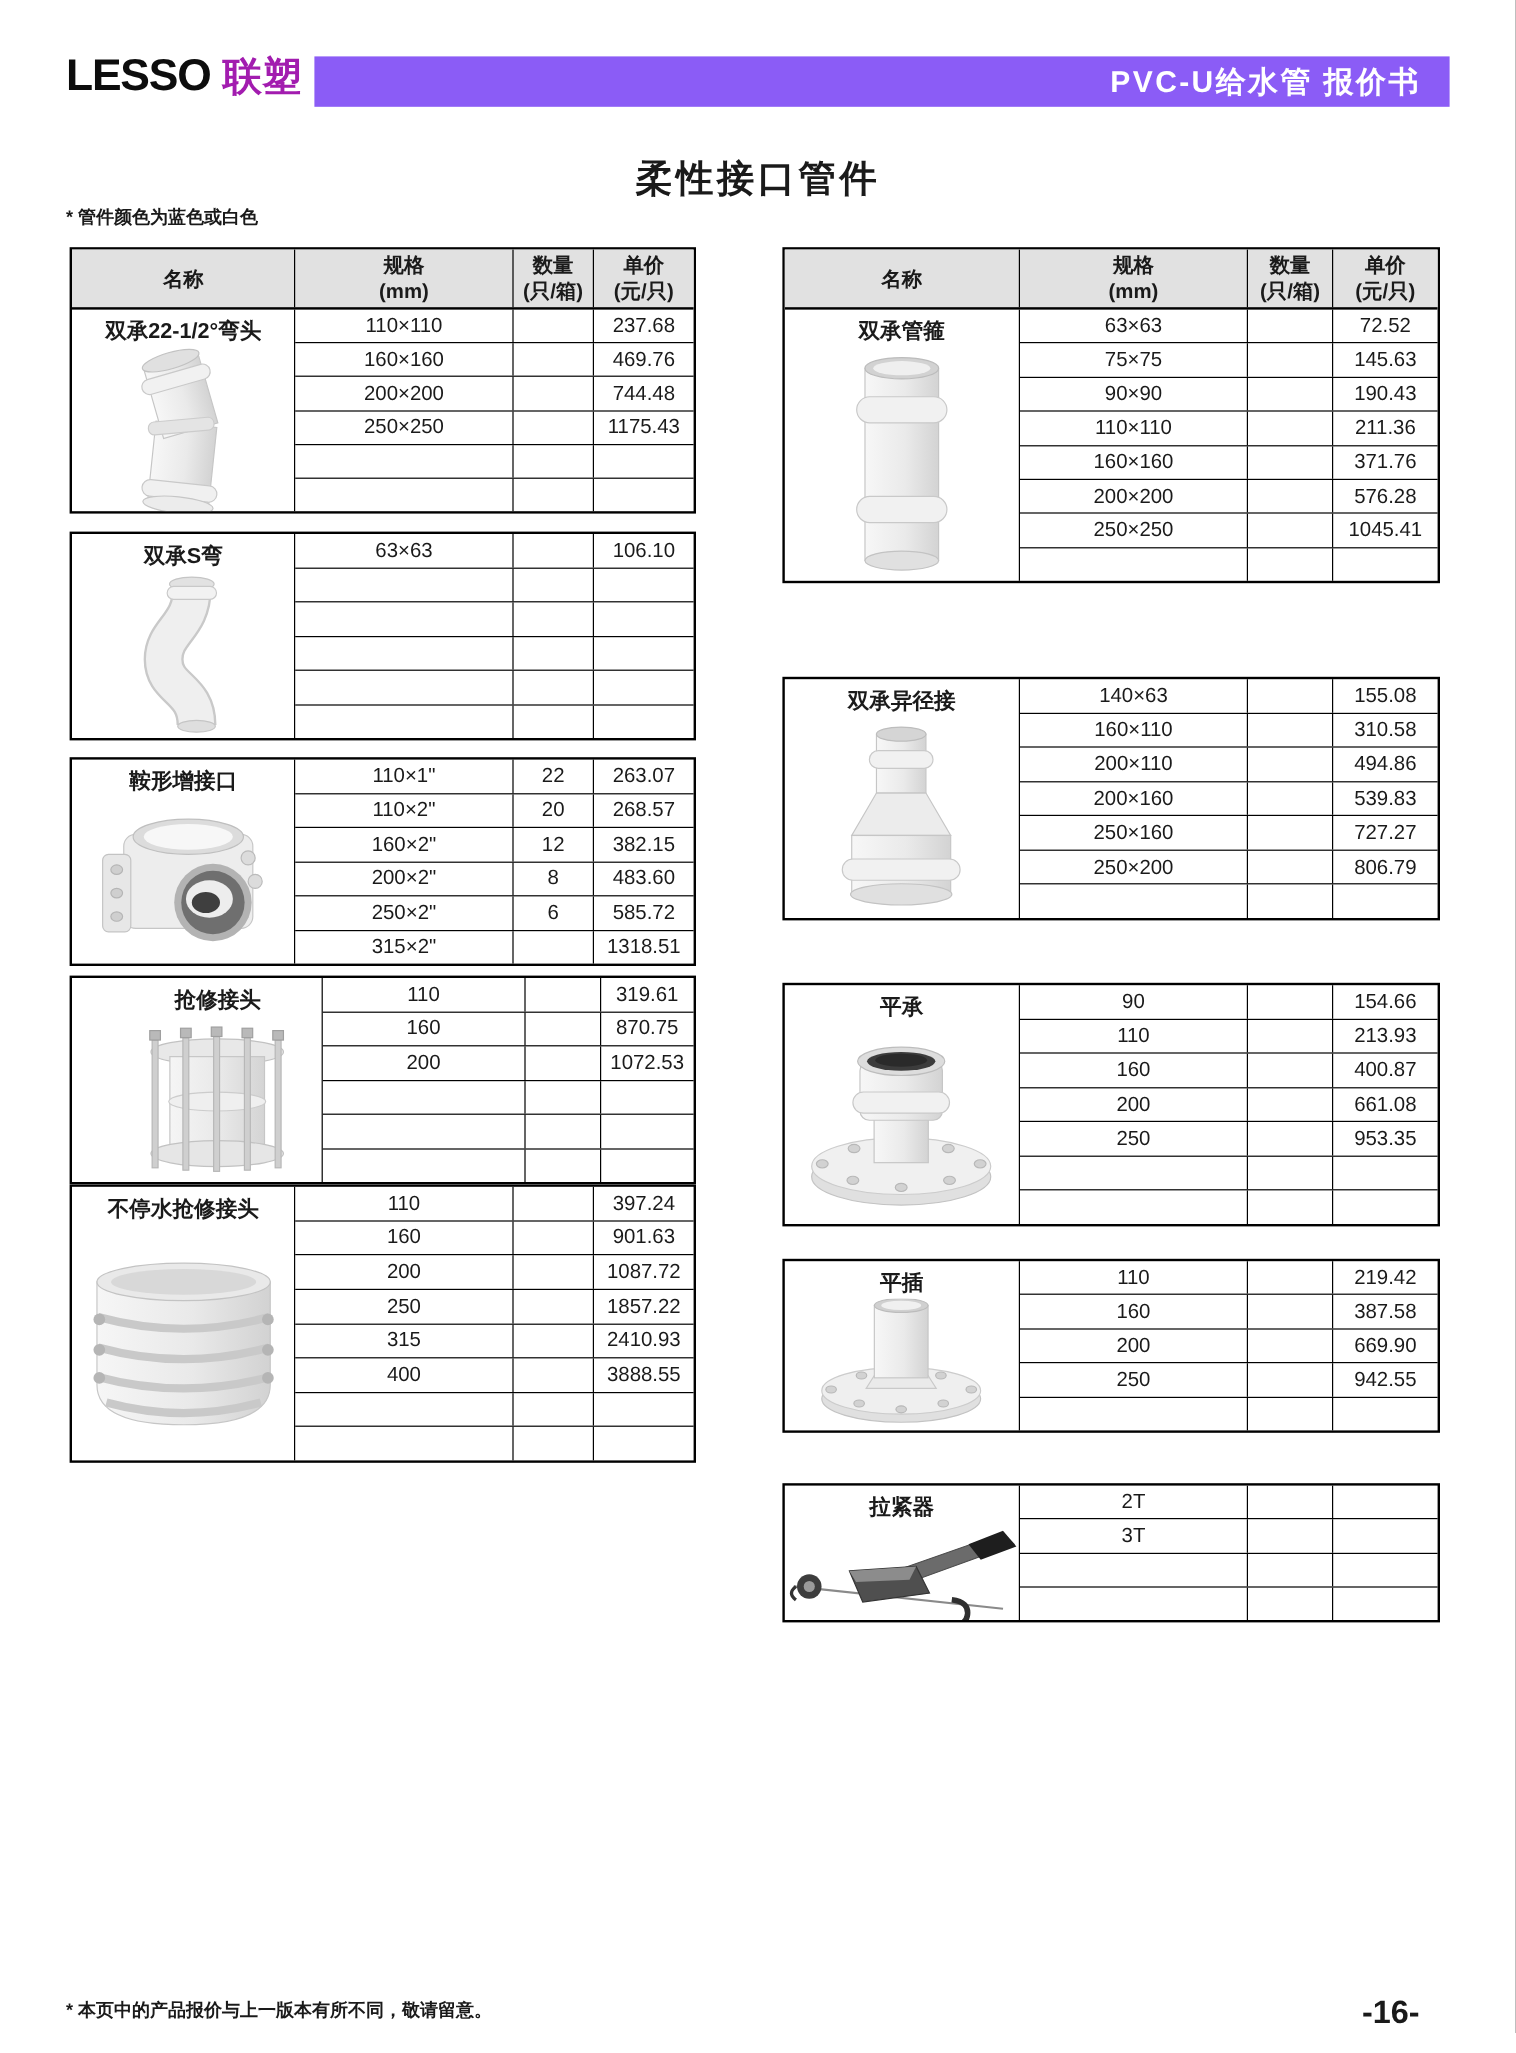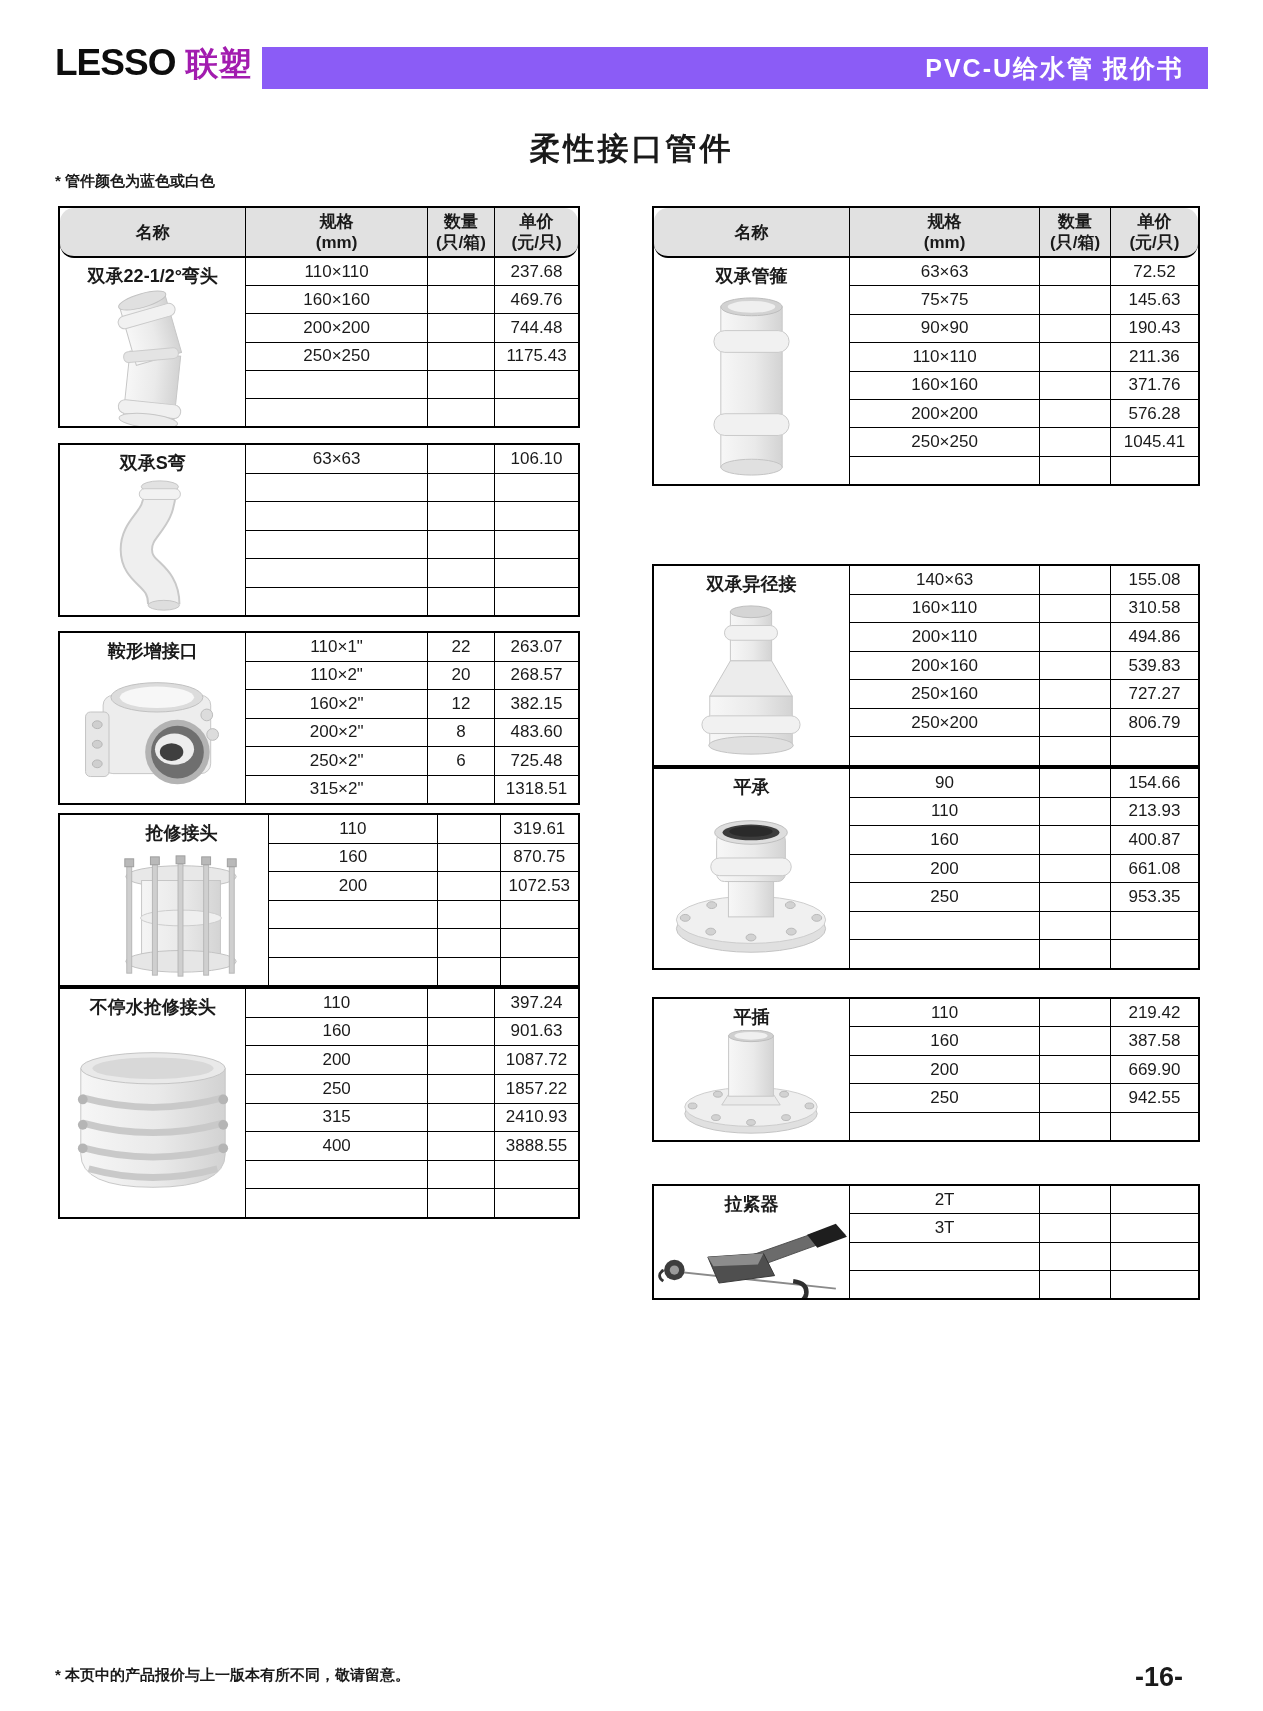--- a/index.html
+++ b/index.html
@@ -13,21 +13,21 @@
           display:flex;align-items:center;justify-content:flex-end;padding-right:24px;box-sizing:border-box;
           color:#ffffff;font-size:25px;font-weight:bold;letter-spacing:2px;}
   .doc-title{position:absolute;left:0;top:128px;width:1263px;text-align:center;
              font-size:31px;font-weight:bold;letter-spacing:3px;}
   .color-note{position:absolute;left:55px;top:172px;font-size:15px;font-weight:600;}
   
   .col{position:absolute;top:206px;display:flex;flex-direction:column;}
   .col.left{left:58px;width:522px;}
   .col.right{left:652px;width:548px;}
   .ptable{border:2px solid #000;background:#fff;display:flex;flex-direction:column;box-sizing:border-box;}
-  .thead{display:flex;height:48px;background:#e1e1e1;border-bottom:2px solid #000;flex:none;border-radius:14px;}
+  .thead{display:flex;height:48px;background:#e1e1e1;border-bottom:2px solid #000;flex:none;}
   .th{display:flex;flex-direction:column;justify-content:center;align-items:center;
       font-weight:bold;font-size:17px;line-height:21px;box-sizing:border-box;}
   .th:not(:last-child){border-right:1px solid #000;}
   .w-name{width:36%;} .w-spec{width:35%;} .w-qty{width:13%;} .w-price{width:16%;}
   .tbody{display:flex;flex:1;min-height:0;}
   .name-cell{width:36%;border-right:1px solid #000;display:flex;flex-direction:column;
              align-items:center;padding-top:4px;box-sizing:border-box;overflow:hidden;}
   .pname{font-size:18px;font-weight:600;height:27px;display:flex;align-items:center;white-space:nowrap;}
   .pimg{flex:1;width:100%;display:flex;align-items:center;justify-content:center;overflow:hidden;}
   .rows{width:64%;display:flex;flex-direction:column;}
@@ -225,21 +225,21 @@
               <div class="td price">382.15</div>
             </div>
             <div class="trow">
               <div class="td spec">200×2"</div>
               <div class="td qty">8</div>
               <div class="td price">483.60</div>
             </div>
             <div class="trow">
               <div class="td spec">250×2"</div>
               <div class="td qty">6</div>
-              <div class="td price">725.48</div>
+              <div class="td price">585.72</div>
             </div>
             <div class="trow">
               <div class="td spec">315×2"</div>
               <div class="td qty"></div>
               <div class="td price">1318.51</div>
             </div>
           </div>
         </div>
       </div>
       <div class="ptable" style="height: 174px; margin-top: 8px; padding-left: 35px;">
@@ -527,21 +527,21 @@
               <div class="td price">806.79</div>
             </div>
             <div class="trow">
               <div class="td spec"></div>
               <div class="td qty"></div>
               <div class="td price"></div>
             </div>
           </div>
         </div>
       </div>
-      <div class="ptable" style="height: 203px; ">
+      <div class="ptable" style="height: 203px; margin-top: 52px;">
         <div class="tbody">
           <div class="name-cell">
             <div class="pname">平承</div>
             <div class="pimg">
               <svg width="170" height="162" viewBox="0 0 170 165">
                 <defs>
                   <linearGradient id="gFs" x1="0" y1="0" x2="1" y2="0">
                     <stop offset="0" stop-color="#f7f7f7"></stop>
                     <stop offset=".55" stop-color="#eaeaea"></stop>
                     <stop offset="1" stop-color="#d3d3d3"></stop>

